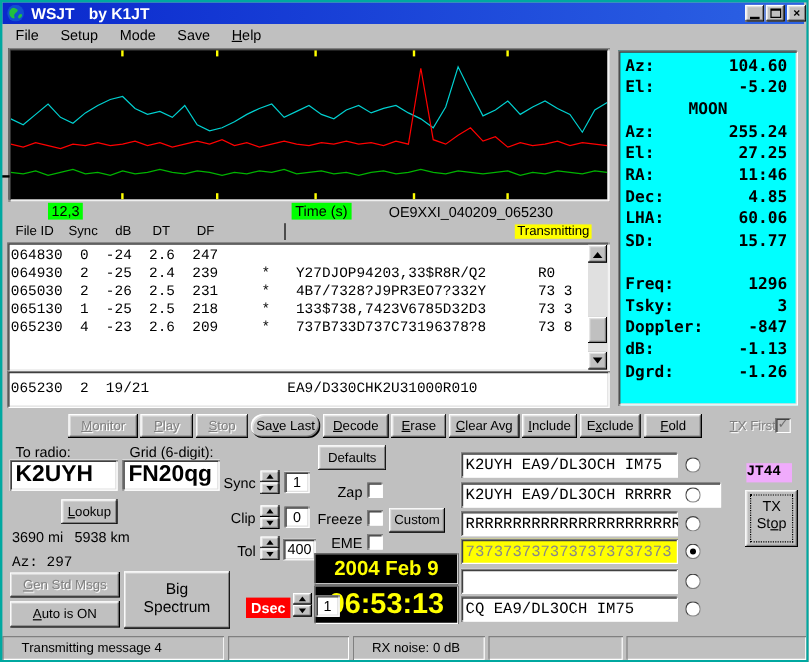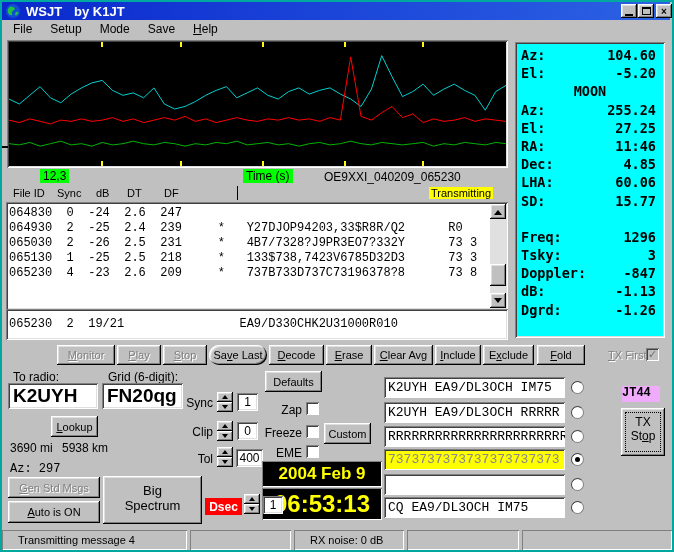--- a/index.html
+++ b/index.html
@@ -231,21 +231,21 @@
   <div class="btn raised abs" style="left:265px;top:371px;width:57px;height:21px;">Defaults</div>
   <span class="abs" style="left:250px;top:403px;width:52px;text-align:right;">Zap</span>
   <div class="checkbox abs" style="left:306px;top:402px;"></div>
   <span class="abs" style="left:250px;top:426px;width:52px;text-align:right;">Freeze</span>
   <div class="checkbox abs" style="left:306px;top:425px;"></div>
   <div class="btn raised abs" style="left:324px;top:423px;width:47px;height:21px;">Custom</div>
   <span class="abs" style="left:250px;top:446px;width:52px;text-align:right;">EME</span>
   <div class="checkbox abs" style="left:306px;top:445px;"></div>
 
   <div class="msgfield abs" style="left:384px;top:377px;width:181px;height:21px;"><span>K2UYH EA9/DL3OCH IM75</span></div>
-  <div class="msgfield abs" style="left:384px;top:402px;width:181px;height:21px;"><span>K2UYH EA9/DL3OCH RRRRR</span></div>
+  <div class="msgfield abs" style="left:384px;top:402px;width:217px;height:21px;"><span>K2UYH EA9/DL3OCH RRRRR</span></div>
   <div class="msgfield abs" style="left:384px;top:426px;width:181px;height:21px;"><span>RRRRRRRRRRRRRRRRRRRRRRR</span></div>
   <div class="msgfield abs hl" style="left:384px;top:449px;width:181px;height:21px;"><span>7373737373737373737373</span></div>
   <div class="msgfield abs" style="left:384px;top:474px;width:181px;height:21px;"><span></span></div>
   <div class="msgfield abs" style="left:384px;top:497px;width:181px;height:21px;"><span>CQ EA9/DL3OCH IM75</span></div>
   <div class="radio" style="left:571px;top:381px;"></div>
   <div class="radio" style="left:571px;top:406px;"></div>
   <div class="radio" style="left:571px;top:430px;"></div>
   <div class="radio on" style="left:571px;top:453px;"></div>
   <div class="radio" style="left:571px;top:478px;"></div>
   <div class="radio" style="left:571px;top:501px;"></div>
@@ -257,21 +257,21 @@
       <div>TX</div>
       <div>St<u>o</u>p</div>
     </div>
   </div>
 
   <div class="blackpanel abs" style="left:262px;top:461px;width:120px;height:26px;font-size:17px;">2004 Feb 9</div>
   <div class="blackpanel abs" style="left:262px;top:488px;width:120px;height:32px;font-size:24px;">06:53:13</div>
 
   <div class="btn raised disabled abs" style="left:8px;top:477px;width:92px;height:21px;"><u>G</u>en Std Msgs</div>
   <div class="btn raised abs" style="left:8px;top:501px;width:92px;height:22px;"><u>A</u>uto is ON</div>
-  <div class="raised abs" style="left:103px;top:476px;width:99px;height:48px;">
+  <div class="raised abs" style="left:103px;top:476px;width:89px;height:48px;">
     <div style="text-align:center;padding-top:7px;font-size:13px;">
       <div>Big</div>
       <div>Spectrum</div>
     </div>
   </div>
   <div class="dseclbl abs" style="left:205px;top:498px;width:37px;height:17px;">Dsec</div>
   <div class="spinner abs" style="left:244px;top:494px;">
       <div class="sp-up"></div>
       <div class="sp-dn"></div>
     </div>

